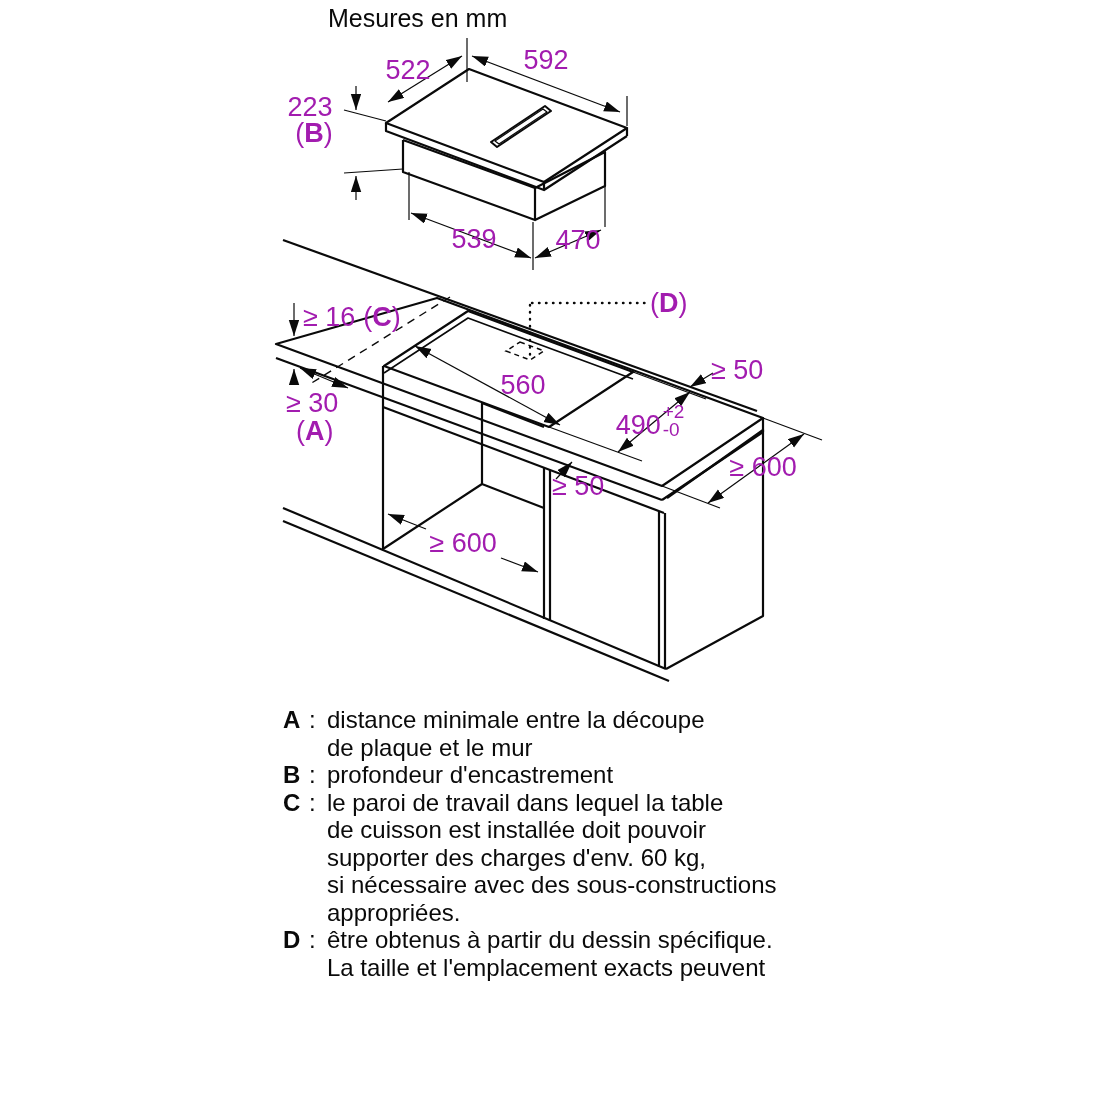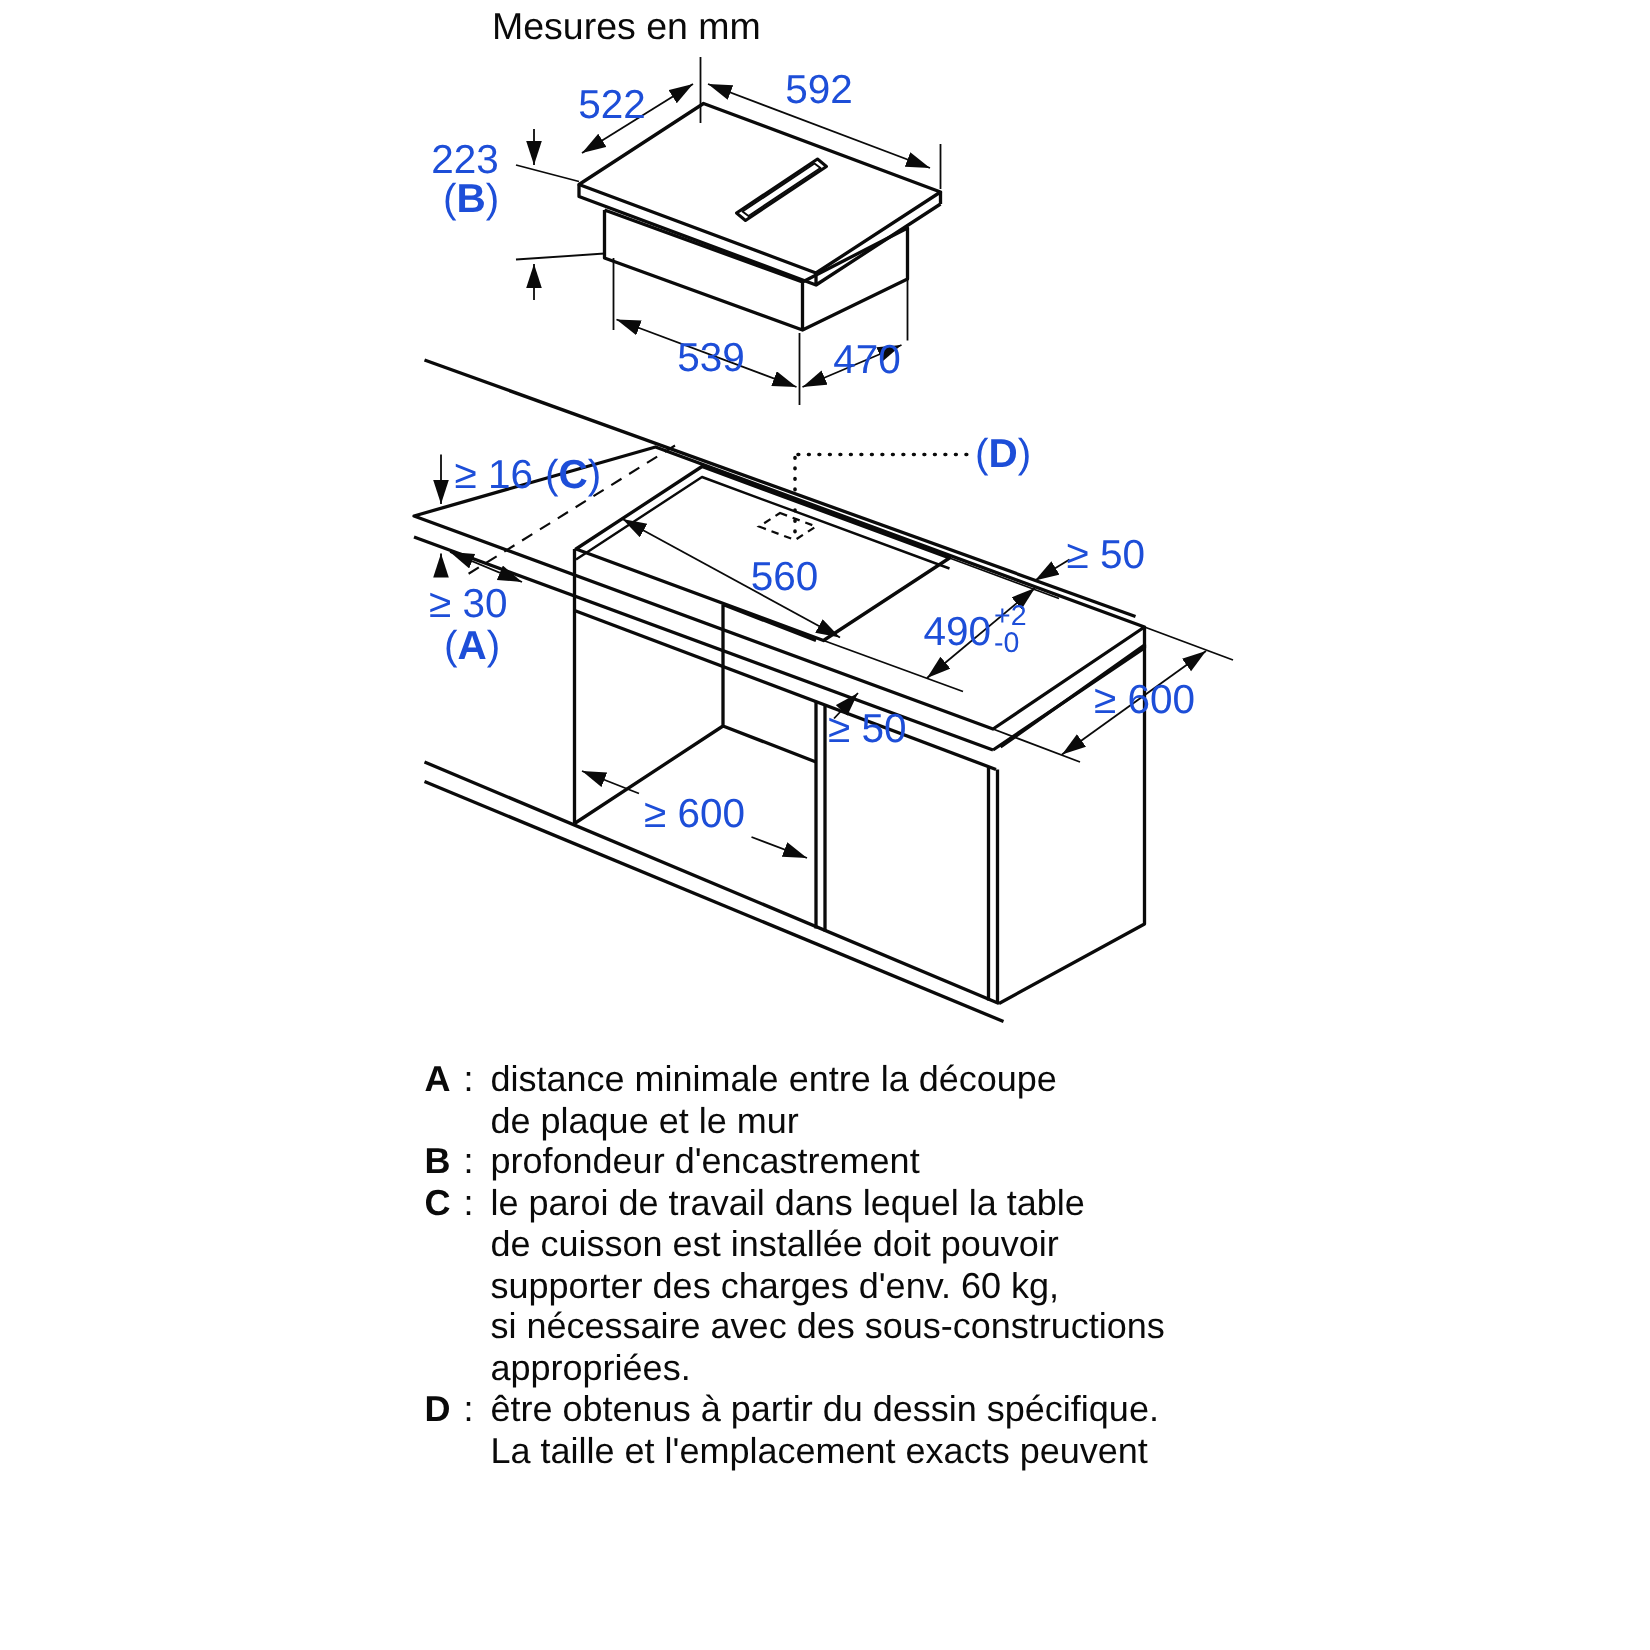--- a/index.html
+++ b/index.html
@@ -2,30 +2,30 @@
 <html><head>
 <meta charset="utf-8">
 <style>
   html,body{margin:0;padding:0;background:#ffffff;}
   #stage{
     position:relative;width:1100px;height:1100px;background:#ffffff;
     font-family:"Liberation Sans", sans-serif;color:#0a0a0a;overflow:hidden;
   }
   #drawing{position:absolute;left:0;top:0;}
   .lbl{
-    position:absolute;font-size:27px;line-height:1;white-space:nowrap;color:#1d4ed8;
+    position:absolute;font-size:27px;line-height:1;white-space:nowrap;color:#a21caf;
   }
   .lbl.center{transform:translate(-50%,-50%);}
   .lbl.left{transform:translate(0,-50%);}
   .ref{font-weight:bold;}
   .ref::before{content:"(";font-weight:normal;}
   .ref::after{content:")";font-weight:normal;}
   .gap{display:inline-block;width:8px;}
   
-  .tolwrap{display:flex;align-items:center;}
+  .tolwrap{display:flex;align-items:flex-end;}
   .tol{display:flex;flex-direction:column;font-size:19px;line-height:0.95;margin-left:2px;}
   
   #title{position:absolute;left:283px;top:4px;font-size:25px;margin-left:45px;}
   
   #legend{position:absolute;left:283px;top:706px;font-size:24px;line-height:27.5px;}
   .lg-row{display:flex;align-items:flex-start;}
   .lg-key{width:26px;font-weight:bold;flex:none;}
   .lg-colon{width:18px;flex:none;text-align:left;}
   .lg-lines{flex:none;}
 </style>

